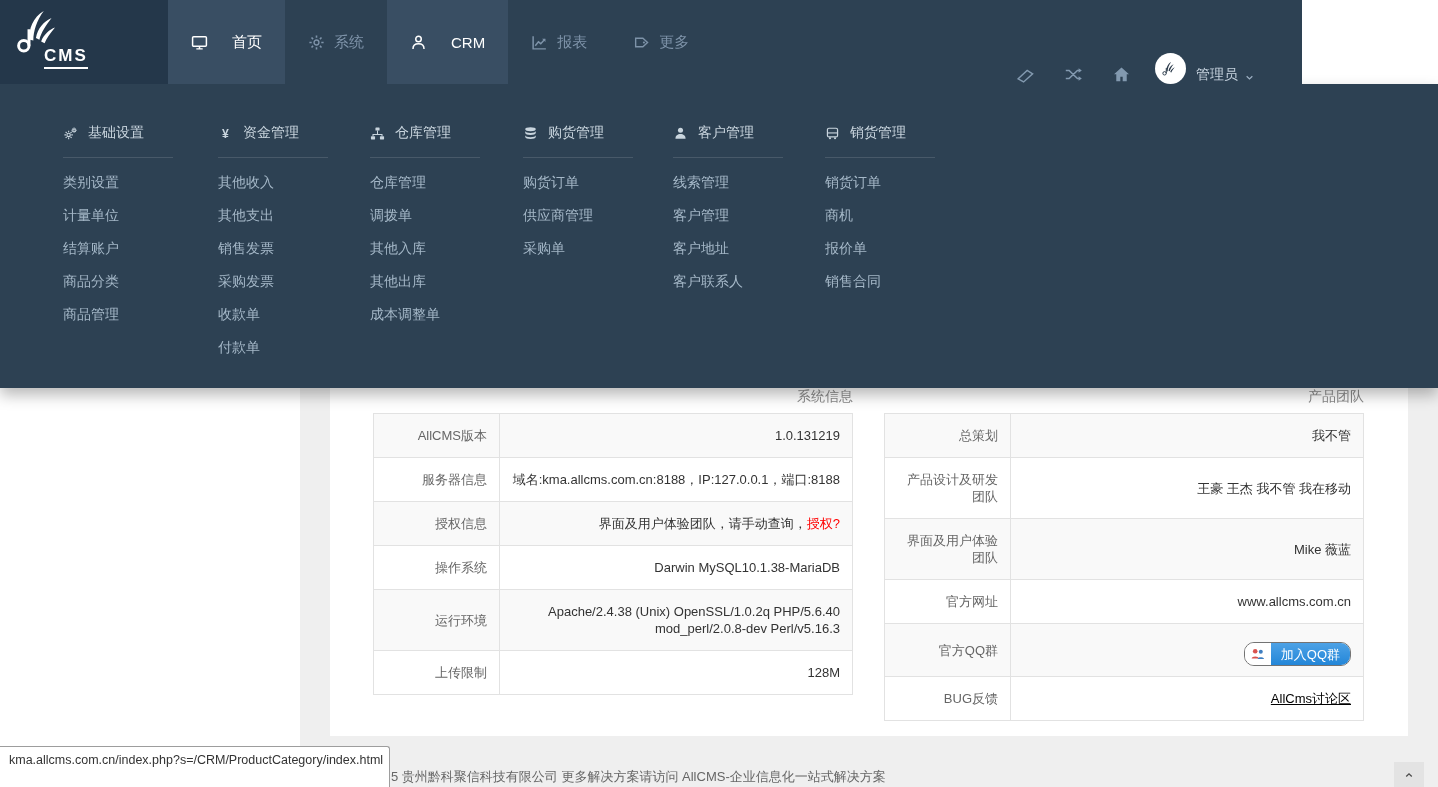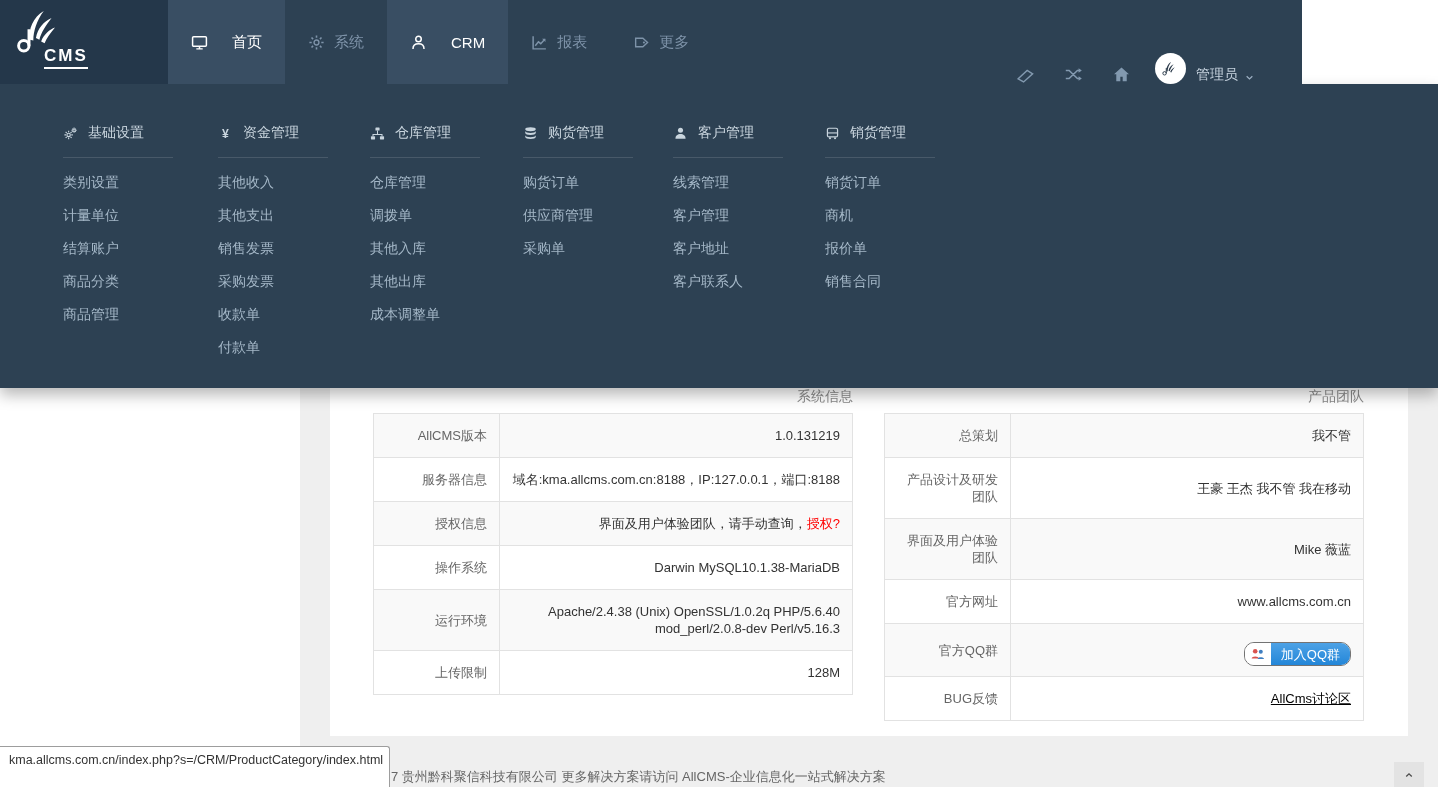--- a/index.html
+++ b/index.html
@@ -367,21 +367,21 @@
                 <td class="lbl">BUG反馈</td>
                 <td><span class="link-plain">AllCms讨论区</span></td>
               </tr>
             </tbody>
           </table>
       </section>
     </div>
   </div>
 </div>
 
-<div class="footer-text">7 贵州黔科聚信科技有限公司 更多解决方案请访问 AllCMS-企业信息化一站式解决方案</div>
+<div class="footer-text">5 贵州黔科聚信科技有限公司 更多解决方案请访问 AllCMS-企业信息化一站式解决方案</div>
 
 <div class="status-tooltip">kma.allcms.com.cn/index.php?s=/CRM/ProductCategory/index.html</div>
 
 <div class="scroll-top">
   <span id="scrolltop-ic" style="display:inline-flex">
       <svg viewBox="0 0 16 16" fill="none" stroke="currentColor" stroke-width="1.7">
         <path d="M4.3 10L8 6.4l3.7 3.6"></path>
       </svg>
     </span>
 </div>

